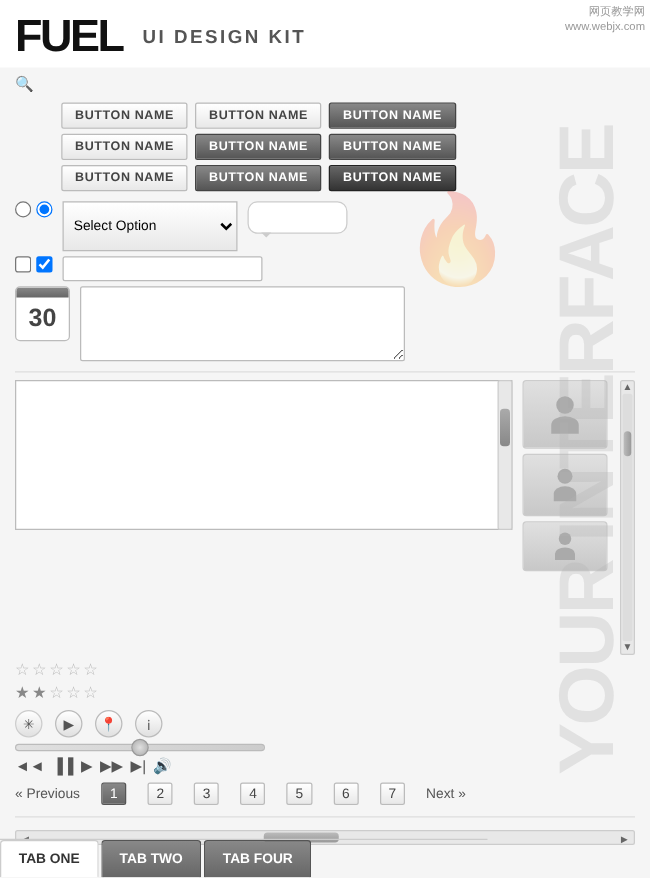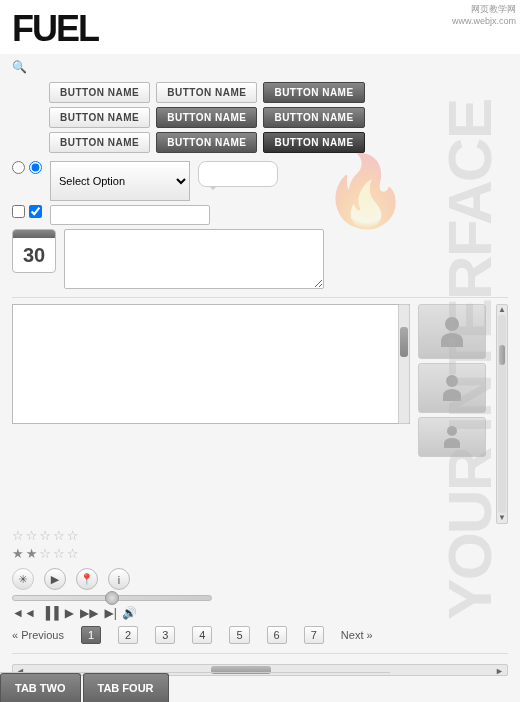--- a/index.html
+++ b/index.html
@@ -537,20 +537,21 @@
       align-items: flex-start;
       padding: 2px 12px;
     }
 
   </style>
 </head>
 <body>
 
 <div class="header">
   <div class="logo">FUEL</div>
+  <div class="subtitle">UI DESIGN KIT</div>
 </div>
 
 <div class="watermark">
   <div>网页教学网</div>
   <div>www.webjx.com</div>
 </div>
 
 <div class="search-bar" style="position:relative;">
   <span class="search-icon-wrap" style="position:relative;left:0;top:0;margin-right:2px;">🔍</span>
 </div>
@@ -699,20 +700,21 @@
 
 <div class="h-scrollbar-wrap">
   <div class="h-scrollbar">
     <span class="h-scroll-arrow-left">◄</span>
     <div class="h-scroll-thumb"></div>
     <span class="h-scroll-arrow-right">►</span>
   </div>
 </div>
 
 <div class="tabs-section">
+  <div class="tab active">TAB ONE</div>
   <div class="tab dark">TAB TWO</div>
   <div class="tab dark">TAB FOUR</div>
 </div>
 
 <div class="side-text">
   <div class="side-text-inner">YOUR INTERFACE</div>
 </div>
 
 <div class="flame-icon">🔥</div>
 

